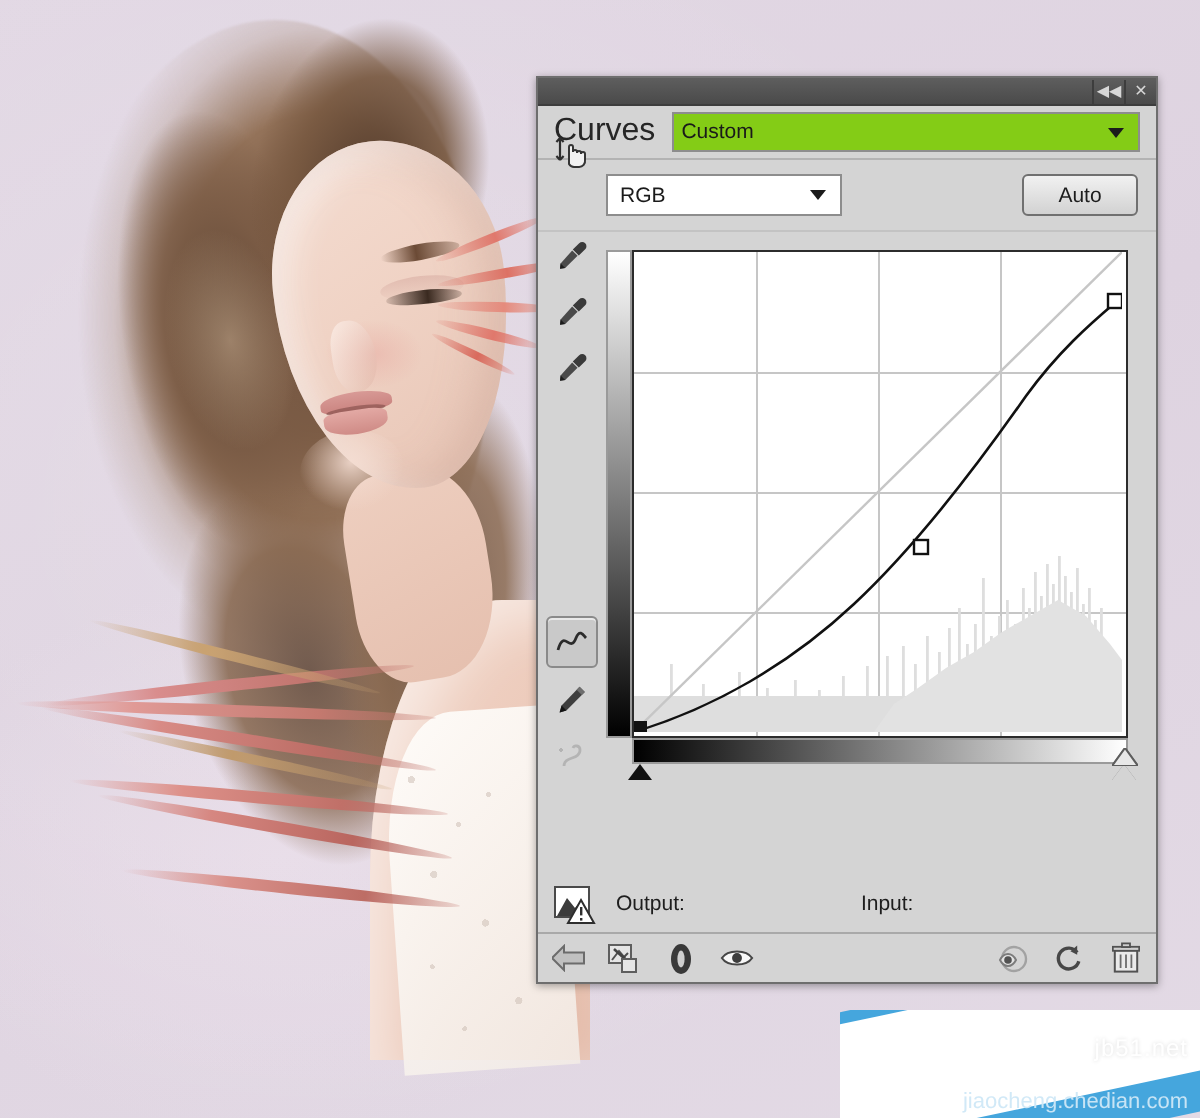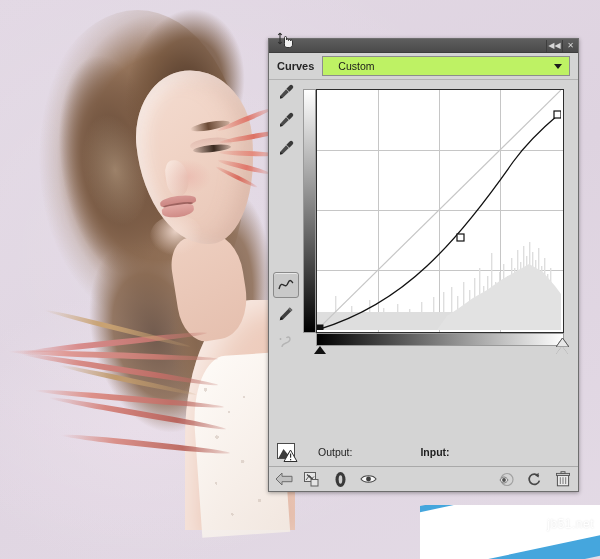--- a/index.html
+++ b/index.html
@@ -127,23 +127,23 @@
     display:flex;align-items:stretch;border-bottom:1px solid #7a7a7a;}
   .tab-active{background:#d4d4d4;display:flex;align-items:center;padding:0 11px;
     font-size:9.5px;font-weight:bold;color:#3a3a3a;letter-spacing:.6px;}
   .tab-rest{flex:1;display:flex;align-items:center;justify-content:flex-end;padding-right:6px;}
   .menu-ico{display:flex;flex-direction:column;gap:1.5px;align-items:flex-end;cursor:pointer;}
   .menu-ico i{display:block;width:11px;height:1.5px;background:#2e2e2e;}
   .menu-ico i:first-child{width:13px;}
 
   .row-curves{height:26px;display:flex;align-items:center;padding:0 8px;gap:8px;
     border-bottom:1px solid #b3b3b3;}
-  .lbl-curves{font-size:11px;font-weight:bold;color:#262626;}
-  .preset-select{flex:1;height:18px;background:#bef264;border:1px solid #8d8d8d;
-    display:flex;align-items:center;padding:0 15px;font-size:10.5px;color:#1a1a1a;position:relative;}
+  .lbl-curves{font-size:16px;font-weight:normal;color:#262626;}
+  .preset-select{flex:1;height:18px;background:#84cc16;border:1px solid #8d8d8d;
+    display:flex;align-items:center;padding:0 4px;font-size:10.5px;color:#1a1a1a;position:relative;}
   .caret{position:absolute;right:7px;width:0;height:0;border-left:4.5px solid transparent;
     border-right:4.5px solid transparent;border-top:5px solid #1b1b1b;}
 
   .row-channel{height:35px;display:flex;align-items:center;padding:0 9px 0 34px;gap:9px;
     border-bottom:1px solid #c3c3c3;}
   .chan-select{width:104px;height:19px;background:#fff;border:1px solid #8d8d8d;
     display:flex;align-items:center;padding:0 6px;font-size:10.5px;color:#1a1a1a;position:relative;}
   .auto-btn{margin-left:auto;width:56px;height:19px;border:1px solid #707070;border-radius:3px;
     background:linear-gradient(180deg,#f1f1f1,#d2d2d2);display:flex;align-items:center;
     justify-content:center;font-size:10.5px;color:#1d1d1d;cursor:pointer;}
@@ -169,22 +169,22 @@
     border-left:6px solid transparent;border-right:6px solid transparent;border-bottom:8px solid #111;}
   .whitept{position:absolute;left:253px;top:266px;width:0;height:0;
     border-left:6px solid transparent;border-right:6px solid transparent;border-bottom:8px solid #d4d4d4;
     filter:drop-shadow(0 0 0 #7d7d7d);}
   .whitept::after{content:"";position:absolute;left:-6px;top:0;width:0;height:0;
     border-left:6px solid transparent;border-right:6px solid transparent;border-bottom:8px solid transparent;}
 
   .row-io{height:28px;display:flex;align-items:center;padding:0 8px;gap:6px;}
   .warn-ico{width:21px;height:19px;position:relative;}
   .io-lbl{font-size:10.5px;color:#1e1e1e;}
-  .io-out{margin-left:14px;}
-  .io-in{margin-left:56px;font-weight:bold;}
+  .io-out{margin-left:4px;}
+  .io-in{margin-left:76px;}
 
   .footer{height:24px;border-top:1px solid #a9a9a9;background:#d4d4d4;
     display:flex;align-items:center;padding:0 7px;gap:11px;}
   .fspacer{flex:1;}
   .ficon{width:17px;height:17px;display:flex;align-items:center;justify-content:center;cursor:pointer;opacity:.85;}
 
   svg{display:block;}
 </style>
 </head>
 <body>
@@ -230,38 +230,46 @@
     <div class="tendril t8"></div>
     <div class="tendril t4"></div>
     <div class="tendril t5"></div>
     <div class="tendril t6"></div>
   </div>
 
   <div class="wm-corner">
     <div class="wm-blue"></div>
     <div class="wm-white"></div>
     <div class="wm-text">jb51.net</div>
+    <div class="wm-url">jiaocheng.chedian.com</div>
   </div>
 
   <div class="panel">
 
     <div class="titlebar">
       <div class="tb-btn">◀◀</div>
       <div class="tb-btn">✕</div>
     </div>
 
 
     <div class="row-curves">
       <span class="lbl-curves">Curves</span>
       <div class="preset-select">
         <span>Custom</span>
         <span class="caret"></span>
       </div>
     </div>
 
+    <div class="row-channel">
+      <div class="chan-select">
+        <span>RGB</span>
+        <span class="caret"></span>
+      </div>
+      <div class="auto-btn">Auto</div>
+    </div>
 
     <div class="body">
 
       <div class="toolrail">
 
         <div class="tool" style="margin-top:-56px;">
           <svg width="20" height="20" viewBox="0 0 20 20">
             <path d="M4 3 L4 14 M4 3 L2.2 5 M4 3 L5.8 5 M4 14 L2.2 12 M4 14 L5.8 12" stroke="#2e2e2e" stroke-width="1.1" fill="none"></path>
             <path d="M8.5 13.5 L8.5 7.5 a1 1 0 0 1 2 0 L10.5 10 a1 1 0 0 1 2 0 L12.5 10.5 a1 1 0 0 1 2 0 L14.5 11 a1 1 0 0 1 2 0 L16.5 14 a3 3 0 0 1 -3 3.5 L11 17.5 a3 3 0 0 1 -2.5 -1.5 Z" fill="#f2f2f2" stroke="#343434" stroke-width="1"></path>
           </svg>

